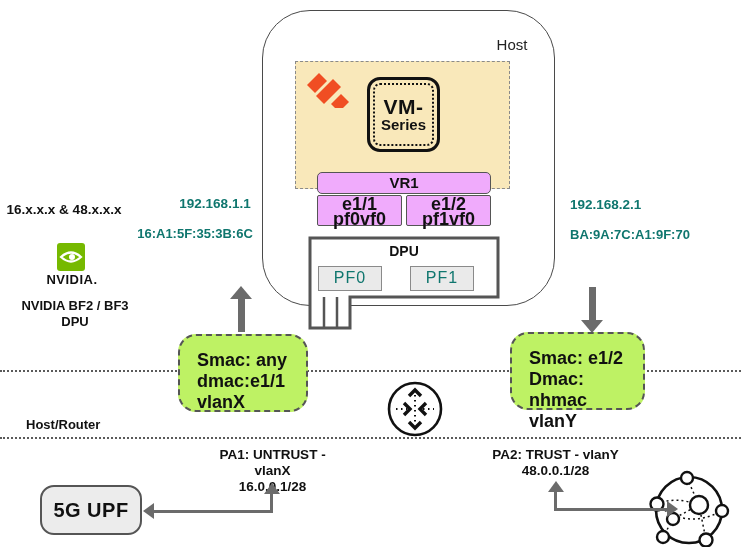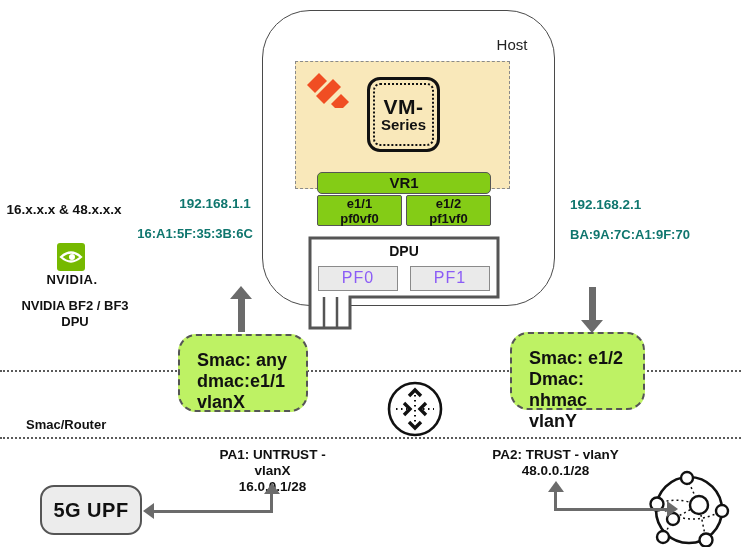--- a/index.html
+++ b/index.html
@@ -20,28 +20,28 @@
   
   .tanbox{left:295px;top:61px;width:215px;height:128px;background:#F9E8BA;
           border:1.6px dashed #8a8a8a;box-sizing:border-box;z-index:1;}
   .vmlogo{left:367px;top:77px;width:73px;height:75px;border:3.5px solid #111;border-radius:13px;
           box-sizing:border-box;z-index:2;}
   .vmlogo-inner{position:absolute;left:3px;top:3px;right:3px;bottom:3px;border:2px dotted #111;
           border-radius:7px;display:flex;flex-direction:column;justify-content:center;align-items:center;}
   .vm-l1{font-size:21px;font-weight:bold;line-height:20px;letter-spacing:0.5px;}
   .vm-l2{font-size:15px;font-weight:bold;line-height:15px;}
   
-  .graybox{background:#84cc16;border:1.5px solid #555;box-sizing:border-box;z-index:2;}
+  .graybox{background:#f0abfc;border:1.5px solid #555;box-sizing:border-box;z-index:2;}
   .vr1bar{left:317px;top:172px;width:174px;height:22px;border-radius:5px;
           font-size:15px;font-weight:bold;text-align:center;line-height:19px;}
-  .port{width:85px;height:31px;border-radius:2px;font-size:13px;font-weight:bold;
+  .port{width:85px;height:31px;border-radius:2px;font-size:18px;font-weight:bold;
         text-align:center;line-height:14.5px;padding-top:1px;}
   .dpulabel{left:310px;top:243px;width:188px;text-align:center;font-size:14px;font-weight:bold;z-index:4;}
-  .pf{width:80px;height:25px;background:#eaeaea;border:1.5px solid #8a8a8a;box-sizing:border-box;
-      color:#8b5cf6;font-size:16px;letter-spacing:1px;text-align:center;line-height:22px;z-index:4;}
+  .pf{width:64px;height:25px;background:#eaeaea;border:1.5px solid #8a8a8a;box-sizing:border-box;
+      color:#0f766e;font-size:16px;letter-spacing:1px;text-align:center;line-height:22px;z-index:4;}
   
   .flowbox{width:130px;height:78px;background:#bef264;border:2px dashed #555;border-radius:18px;
            box-sizing:border-box;z-index:3;font-size:18px;font-weight:bold;line-height:21px;
            padding:14px 0 0 17px;}
   .flowbox span{display:block;}
   
   .shaft{background:#6b6b6b;z-index:2;}
   .tri{width:0;height:0;z-index:3;}
   
   .upfbox{left:40px;top:485px;width:102px;height:50px;background:#ececec;border:2px solid #555;
@@ -137,21 +137,21 @@
     <circle cx="28" cy="28" r="26" fill="#ffffff" stroke="#111111" stroke-width="2.6"></circle>
     <line x1="28" y1="14" x2="28" y2="42" stroke="#111111" stroke-width="2" stroke-dasharray="1.5 3.5"></line>
     <polyline points="22,15 28,9 34,15" fill="none" stroke="#111111" stroke-width="3.4"></polyline>
     <polyline points="22,41 28,47 34,41" fill="none" stroke="#111111" stroke-width="3.4"></polyline>
     <line x1="9" y1="28" x2="20" y2="28" stroke="#111111" stroke-width="2" stroke-dasharray="1.5 3.5"></line>
     <polyline points="17,22 23,28 17,34" fill="none" stroke="#111111" stroke-width="3.4"></polyline>
     <line x1="36" y1="28" x2="47" y2="28" stroke="#111111" stroke-width="2" stroke-dasharray="1.5 3.5"></line>
     <polyline points="39,22 33,28 39,34" fill="none" stroke="#111111" stroke-width="3.4"></polyline>
   </svg>
 
-  <div class="abs b" style="left:26px;top:417px;font-size:13px;z-index:2;">Smac/Router</div>
+  <div class="abs b" style="left:26px;top:417px;font-size:13px;z-index:2;">Host/Router</div>
 
   <div class="abs b ctr smalltext" style="left:205px;top:447px;width:135px;z-index:2;">
     <span>PA1: UNTRUST - vlanX</span><br>
     <span>16.0.0.1/28</span>
   </div>
   <div class="abs b ctr smalltext" style="left:488px;top:447px;width:135px;z-index:2;">
     <span>PA2: TRUST - vlanY</span><br>
     <span>48.0.0.1/28</span>
   </div>
 

